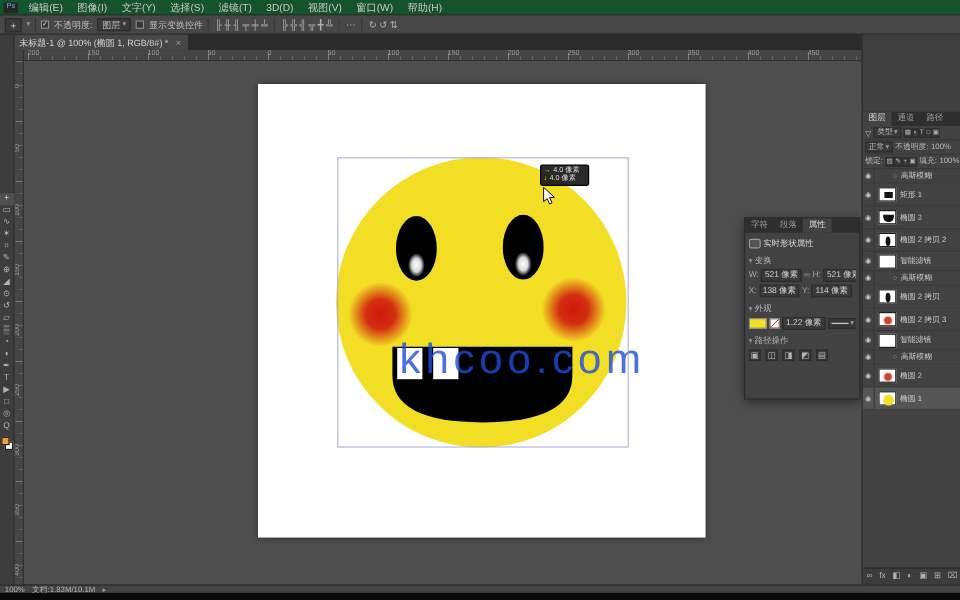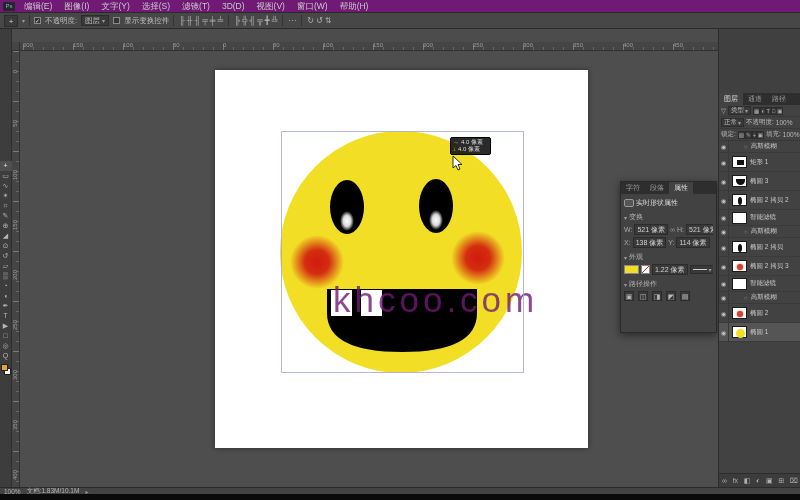--- a/index.html
+++ b/index.html
@@ -1,21 +1,21 @@
 <!DOCTYPE html>
 <html><head>
 <meta charset="utf-8">
 <style>
   *{margin:0;padding:0;box-sizing:border-box;}
   html,body{width:800px;height:500px;overflow:hidden;}
   body{background:#4c4c4c;font-family:"Liberation Sans","DejaVu Sans",sans-serif;color:#c8c8c8;}
   #app{position:absolute;inset:0;width:800px;height:500px;}
 
   
-  #menubar{position:absolute;left:0;top:0;width:800px;height:13px;background:#701a75;border-bottom:1px solid #2a2a2a;display:flex;align-items:center;font-size:8.5px;}
+  #menubar{position:absolute;left:0;top:0;width:800px;height:13px;background:#14532d;border-bottom:1px solid #2a2a2a;display:flex;align-items:center;font-size:8.5px;}
   #logo{width:12px;height:9px;margin:0 3px;background:#262626;color:#6ab0f3;font-size:6px;line-height:9px;text-align:center;border-radius:1px;flex:none;}
   #menu-items{display:flex;height:13px;align-items:center;}
   .menu-item{padding:0 6px;line-height:13px;color:#c9c9c9;white-space:nowrap;}
 
   #optionsbar{position:absolute;left:0;top:13px;width:800px;height:16px;background:#474747;border-bottom:1px solid #2a2a2a;display:flex;align-items:center;font-size:7.5px;gap:4px;padding:0 4px;color:#bdbdbd;white-space:nowrap;}
   .sep{width:1px;height:11px;background:#585858;border-right:1px solid #333;flex:none;}
   .checkbox{width:7px;height:7px;border:1px solid #8a8a8a;background:#353535;display:inline-flex;align-items:center;justify-content:center;font-size:6px;color:#ddd;flex:none;}
   .dropdown{display:inline-flex;align-items:center;gap:2px;background:#3a3a3a;border:1px solid #2c2c2c;padding:0 3px;height:11px;}
   .opt-icon{font-size:8px;color:#b0b0b0;padding:0 1px;}
   .caret{font-size:6px;color:#9a9a9a;}
@@ -42,21 +42,21 @@
   .tool{width:12px;height:10px;font-size:7px;line-height:10px;text-align:center;color:#b5b5b5;}
   .tool.active{background:#4f4f4f;color:#e8e8e8;}
   #swatches{position:relative;width:12px;height:13px;margin-top:3px;}
   #bg-swatch{position:absolute;left:4px;top:4px;width:7px;height:7px;border:1px solid #222;background:#fff;}
   #fg-swatch{position:absolute;left:1px;top:0;width:7px;height:7px;border:1px solid #222;}
 
   
   #pasteboard{position:absolute;left:20px;top:51px;width:698px;height:436px;background:#4e4e4e;}
   #artboard{position:absolute;left:195px;top:19px;width:373px;height:378px;background:#ffffff;box-shadow:0 0 5px rgba(0,0,0,.45);}
   #smiley{position:absolute;left:0;top:0;}
-  #watermark{position:absolute;left:118px;top:210px;font-size:35px;letter-spacing:4px;color:#701a75;opacity:.8;white-space:nowrap;}
+  #watermark{position:absolute;left:118px;top:210px;font-size:35px;letter-spacing:4px;color:#1d4ed8;opacity:.8;white-space:nowrap;}
   #bbox{position:absolute;left:66px;top:61px;width:243px;height:242px;border:1px solid rgba(165,170,215,.85);}
   #hud{position:absolute;left:235px;top:67px;width:41px;background:rgba(24,24,24,.92);border:1px solid #000;border-radius:2px;padding:1px 2px;}
   .hrow{display:flex;align-items:center;gap:2px;font-size:6px;line-height:7px;color:#dcdcdc;white-space:nowrap;}
   .hic{color:#e8cf5a;font-size:6px;}
   #cursor{position:absolute;left:237px;top:86px;}
 
   
   #props-panel{position:absolute;left:620px;top:181px;width:97px;height:152px;background:#424242;border:1px solid #2a2a2a;box-shadow:0 2px 8px rgba(0,0,0,.5);font-size:7px;}
   .ptabbar{height:12px;background:#2e2e2e;display:flex;align-items:flex-end;}
   .ptab{padding:0 5px;line-height:12px;font-size:7px;color:#9d9d9d;white-space:nowrap;}
@@ -140,20 +140,26 @@
     <span class="sep"></span>
     <span id="align-group"><span class="opt-icon">╟</span><span class="opt-icon">╫</span><span class="opt-icon">╢</span><span class="opt-icon">╤</span><span class="opt-icon">╪</span><span class="opt-icon">╧</span></span>
     <span class="sep"></span>
     <span id="distribute-group"><span class="opt-icon">╠</span><span class="opt-icon">╬</span><span class="opt-icon">╣</span><span class="opt-icon">╦</span><span class="opt-icon">╋</span><span class="opt-icon">╩</span></span>
     <span class="sep"></span>
     <span class="opt-icon">⋯</span>
     <span class="sep"></span>
     <span id="threed-group"><span class="opt-icon">↻</span><span class="opt-icon">↺</span><span class="opt-icon">⇅</span></span>
   </div>
 
+  <div id="tabbar">
+    <div id="doctab">
+      <span>未标题-1 @ 100% (椭圆 1, RGB/8#) *</span>
+      <span class="close">×</span>
+    </div>
+  </div>
 
   <div id="ruler-corner"></div>
   <div id="ruler-top">
       <span class="rlabel" style="left: 3px;">200</span>
       <span class="rlabel" style="left: 53px;">150</span>
       <span class="rlabel" style="left: 103px;">100</span>
       <span class="rlabel" style="left: 153px;">50</span>
       <span class="rlabel" style="left: 203px;">0</span>
       <span class="rlabel" style="left: 253px;">50</span>
       <span class="rlabel" style="left: 303px;">100</span>

